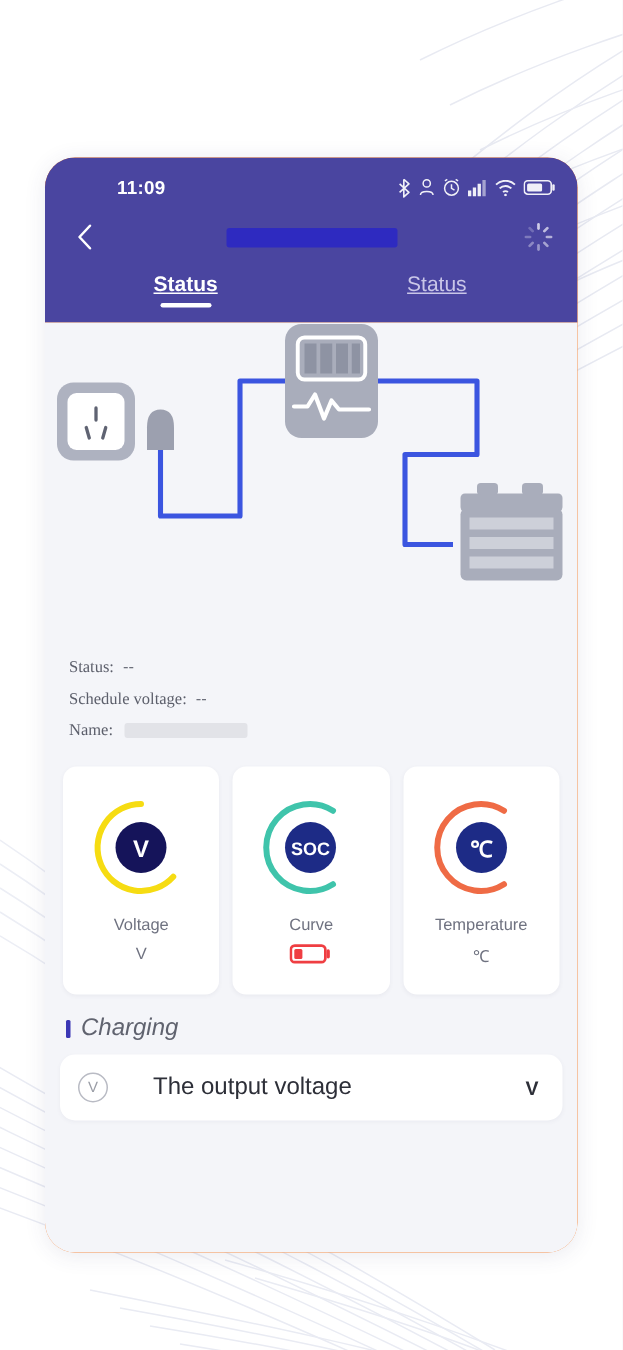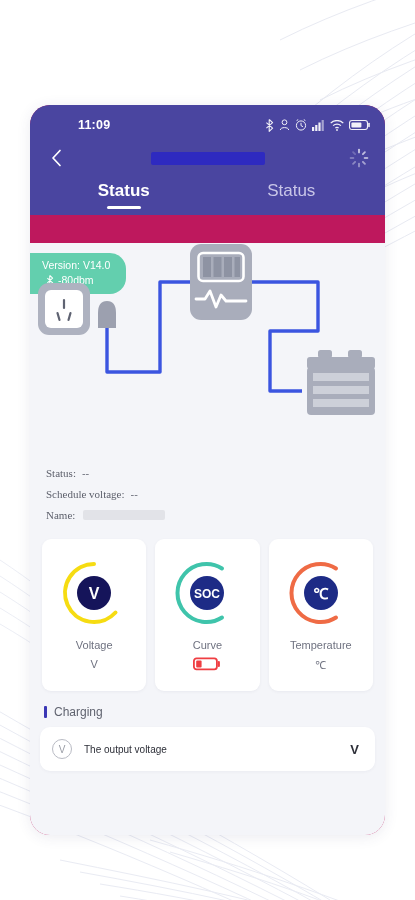--- a/index.html
+++ b/index.html
@@ -29,25 +29,24 @@
   
   .phone {
     position: absolute;
     left: 30px;
     top: 105px;
     width: 355px;
     height: 730px;
     border-radius: 20px;
     overflow: hidden;
     z-index: 2;
-    background: #be185d;
+    background: #f97316;
     box-shadow: 0 2px 14px rgba(60,60,110,0.10);
     display: flex;
     flex-direction: column;
-    gap: 28px;
   }
 
   
   .header {
     background: #4a45a0;
     flex: 0 0 auto;
     padding-top: 8px;
   }
 
   .statusbar {
@@ -100,24 +99,25 @@
   .tabs {
     display: flex;
     height: 36px;
     align-items: flex-start;
     padding: 0 10px;
   }
   .tab {
     flex: 1;
     text-align: center;
     color: #c9c6e8;
-    font-size: 17px;
+    font-size: 14px;
     position: relative;
     cursor: pointer;
     padding-top: 2px;
+    text-decoration: underline;
   }
   .tab.active { color: #ffffff; font-weight: bold; }
   .tab.active::after {
     content: "";
     position: absolute;
     left: 50%;
     transform: translateX(-50%);
     bottom: -8px;
     width: 34px;
     height: 3px;
@@ -219,22 +219,23 @@
     justify-content: center;
     height: 14px;
   }
 
   
   .section-head {
     display: flex;
     align-items: center;
     gap: 7px;
     padding: 14px 16px 8px 14px;
-    font-size: 12px;
+    font-size: 16px;
     color: #60636f;
+    font-style: italic;
   }
   .section-bar {
     width: 3px;
     height: 12px;
     background: #3b37b5;
     border-radius: 1px;
   }
 
   .list-card {
     margin: 0 10px;
@@ -252,22 +253,22 @@
   .row-ico {
     width: 20px; height: 20px;
     border-radius: 50%;
     border: 1px solid #b9bbc4;
     color: #9a9da6;
     font-size: 10px;
     display: flex; align-items: center; justify-content: center;
     flex: 0 0 auto;
   }
   .row-label {
-    margin-left: 12px;
-    font-size: 10px;
+    margin-left: 30px;
+    font-size: 16px;
     color: #2d2f38;
   }
   .row-value {
     margin-left: auto;
     font-size: 13px;
     color: #2d2f38;
     font-weight: bold;
   }
 </style>
 </head>
@@ -384,32 +385,20 @@
     </div>
 
     <div class="tabs">
       <div class="tab active">Status</div>
       <div class="tab">Status</div>
     </div>
   </div>
 
   <div class="content">
 
-    <div class="version-badge">
-      <div>
-        <span>Version:</span>
-        <span>V14.0</span>
-      </div>
-      <div class="rssi">
-        <svg width="8" height="11" viewBox="0 0 9 13">
-          <path d="M4.2 0.5 L7.6 3.6 L1.4 9.2 M1.4 3.6 L7.6 9.2 L4.2 12.3 L4.2 0.5" fill="none" stroke="#ffffff" stroke-width="1.2" stroke-linejoin="round"></path>
-        </svg>
-        <span>-80dbm</span>
-      </div>
-    </div>
 
     <div class="diagram">
       <svg width="355" height="215" viewBox="0 0 355 215">
 
         <g fill="none" stroke="#3b55e0" stroke-width="3.4" stroke-linejoin="round">
           <path d="M77 85 L77 129 L130 129 L130 39 L160 39"></path>
           <path d="M222 39 L288 39 L288 88 L240 88 L240 148 L272 148"></path>
         </g>
 
         <g>

